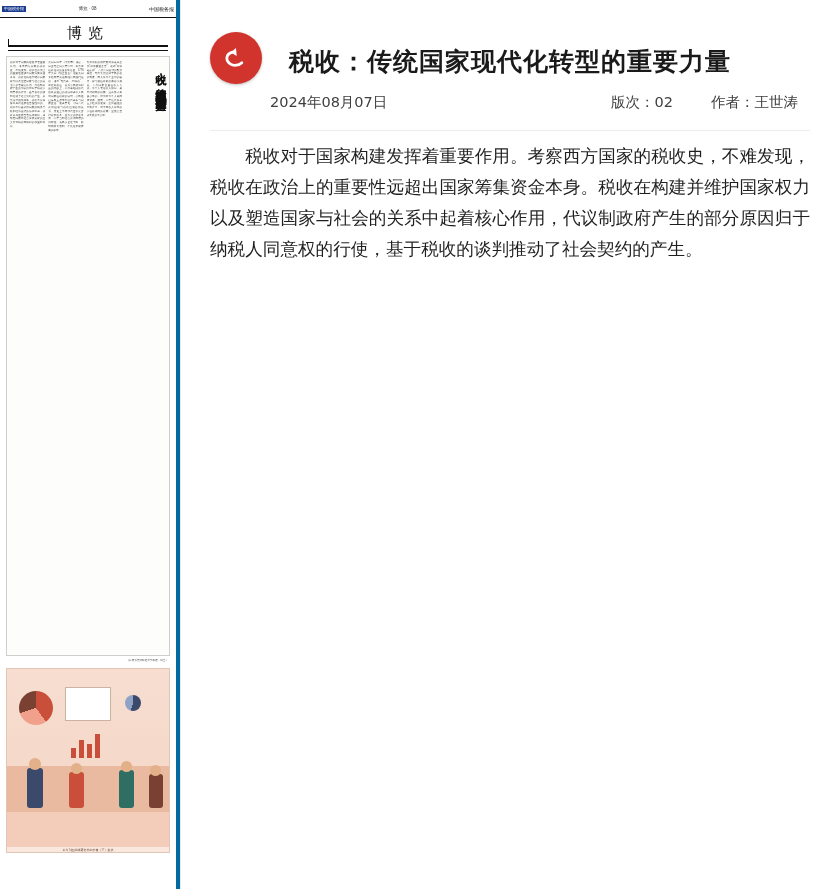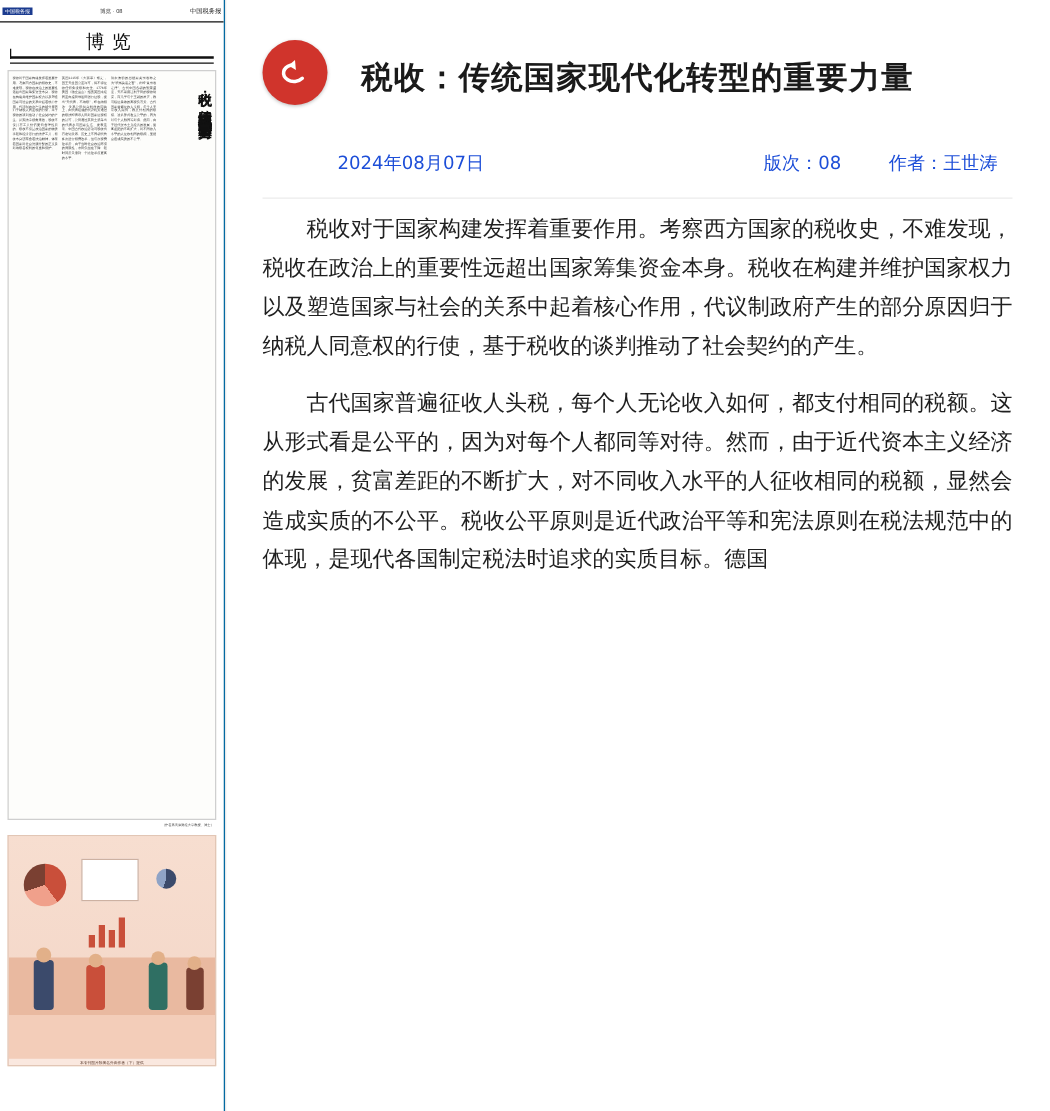--- a/index.html
+++ b/index.html
@@ -17,21 +17,21 @@
     height: 889px;
     display: flex;
   }
 
   
   .scan-col {
     position: relative;
     width: 180px;
     height: 889px;
     background: #ffffff;
-    border-right: 1px solid #0369a1;
+    border-right: 4px solid #0369a1;
     overflow: hidden;
     flex: 0 0 180px;
   }
   .scan-masthead {
     position: relative;
     height: 18px;
     border-bottom: 1px solid #111;
     display: flex;
     align-items: center;
     font-size: 4.5px;
@@ -206,24 +206,24 @@
     font-family: "DejaVu Serif", serif;
     font-size: 25px;
     font-weight: bold;
     color: #1a1a1a;
     text-align: center;
     letter-spacing: 1px;
     line-height: 1.3;
   }
 
   .meta-row {
-    margin-top: 42px;
+    margin-top: 14px;
     display: flex;
     align-items: center;
-    color: #1d4ed8;
+    color: #404040;
     font-size: 14.5px;
     font-family: "DejaVu Sans", sans-serif;
   }
   .meta-date { flex: 0 0 auto; margin-left: 60px; }
   .meta-spacer { flex: 1; }
   .meta-issue { margin-right: 38px; }
   .meta-author { margin-right: 12px; }
 
   .hr-line {
     margin-top: 18px;
@@ -318,26 +318,25 @@
           <path d="M9 7 C3.5 8.5 2.5 14 7 17 C10 19 14.5 18.5 17 16" fill="none" stroke="#ffffff" stroke-width="2.4" stroke-linecap="round"></path>
           <path d="M12 3.5 L7.5 7.2 L12.6 10.2 Z" fill="#ffffff"></path>
         </svg>
       </div>
 
       <h1 class="doc-title">税收：传统国家现代化转型的重要力量</h1>
 
       <div class="meta-row">
         <span class="meta-date">2024年08月07日</span>
         <span class="meta-spacer"></span>
-        <span class="meta-issue"><span>版次：</span><span>08</span></span>
+        <span class="meta-issue"><span>版次：</span><span>02</span></span>
         <span class="meta-author"><span>作者：</span><span>王世涛</span></span>
       </div>
 
       <div class="hr-line"></div>
 
       <div class="body-text">
         <p>税收对于国家构建发挥着重要作用。考察西方国家的税收史，不难发现，税收在政治上的重要性远超出国家筹集资金本身。税收在构建并维护国家权力以及塑造国家与社会的关系中起着核心作用，代议制政府产生的部分原因归于纳税人同意权的行使，基于税收的谈判推动了社会契约的产生。</p>
-        <p>古代国家普遍征收人头税，每个人无论收入如何，都支付相同的税额。这从形式看是公平的，因为对每个人都同等对待。然而，由于近代资本主义经济的发展，贫富差距的不断扩大，对不同收入水平的人征收相同的税额，显然会造成实质的不公平。税收公平原则是近代政治平等和宪法原则在税法规范中的体现，是现代各国制定税法时追求的实质目标。德国</p>
       </div>
 
     </div>
   </div>
 </div>
 
 </body></html>

